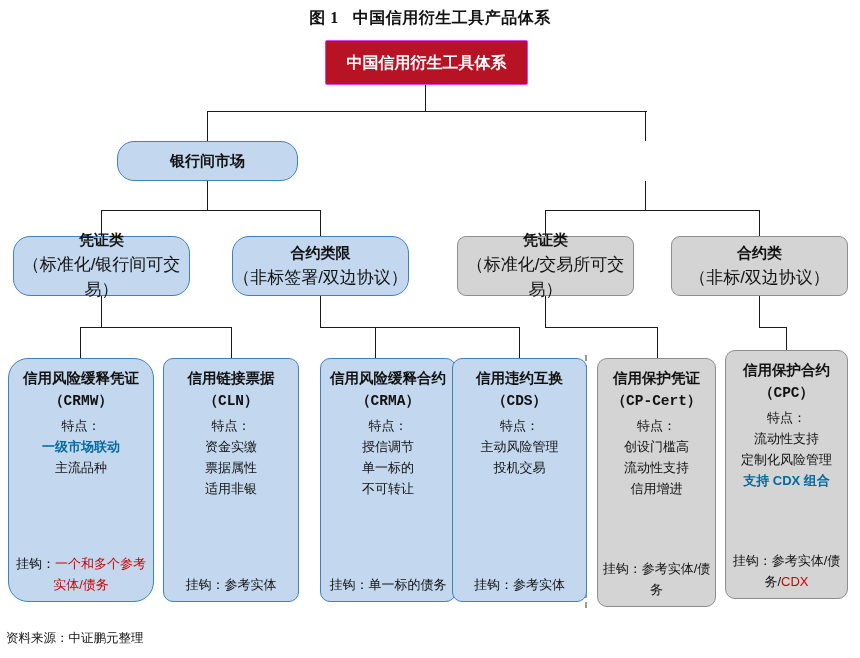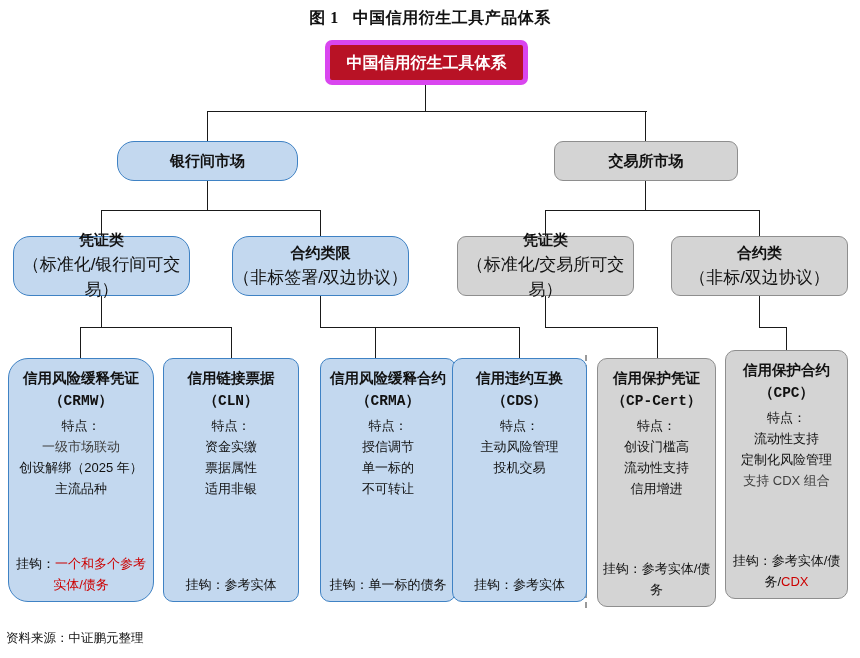--- a/index.html
+++ b/index.html
@@ -30,22 +30,22 @@
     box-sizing:border-box;
     display:flex;
     flex-direction:column;
     align-items:center;
     justify-content:center;
     text-align:center;
     line-height:1.45;
   }
   .node.root{
     background:#b81225;
-    border:5px solid #d946ef;
-    border-radius:7px;
+    border:1px solid #d946ef;
+    border-radius:2px;
     color:#ffffff;
     font-weight:bold;
     font-size:16px;
   }
   .node.blue{
     background:#c3d8ef;
     border:1.6px solid #3f82c4;
     border-radius:17px;
   }
   .node.gray{
@@ -68,21 +68,21 @@
     text-align:center;
     font-size:13px;
     line-height:1.62;
   }
   .leaf.blue{background:#c3d8ef;border:1.6px solid #3f82c4;}
   .leaf.gray{background:#d4d4d4;border:1.6px solid #8e8e8e;}
   .leaf .name{font-weight:bold;font-size:14.5px;}
   .leaf .abbr{font-weight:bold;font-size:14.5px;font-family:"Liberation Mono","DejaVu Sans Mono",monospace;}
   .leaf .feat-label{margin-top:1px;}
   .leaf .feat{white-space:nowrap;}
-  .leaf .feat.hl{color:#404040;font-weight:normal;}
+  .leaf .feat.hl{color:#0369a1;font-weight:bold;}
   .leaf .link{margin-top:auto;padding-top:4px;width:100%;}
   .leaf .link .red{color:#cc0000;font-weight:normal;text-align:center;}
 
   
   .ln{position:absolute;background:#1a1a1a;}
   .lnv{width:1.4px;}
   .lnh{height:1.4px;}
   .divider{
     position:absolute;
     width:0;
@@ -140,23 +140,20 @@
 
   <div class="divider" style="left:585px;top:355px;height:253px;"></div>
 
   <div class="node root" style="left:325px;top:40px;width:203px;height:45px;">
     <span>中国信用衍生工具体系</span>
   </div>
 
   <div class="node blue" style="left:117px;top:141px;width:181px;height:40px;">
     <span class="hd">银行间市场</span>
   </div>
-  <div class="node gray" style="left:554px;top:141px;width:184px;height:40px;">
-    <span class="hd">交易所市场</span>
-  </div>
 
   <div class="node blue" style="left:13px;top:236px;width:177px;height:60px;">
     <span class="hd">凭证类</span>
     <span class="sub">（标准化/银行间可交易）</span>
   </div>
   <div class="node blue" style="left:232px;top:236px;width:177px;height:60px;">
     <span class="hd">合约类限</span>
     <span class="sub">（非标签署/双边协议）</span>
   </div>
   <div class="node gray" style="left:457px;top:236px;width:177px;height:60px;">
@@ -167,21 +164,20 @@
     <span class="hd">合约类</span>
     <span class="sub">（非标/双边协议）</span>
   </div>
 
   <div id="leaf-layer">
       <div class="leaf blue" style="left: 8px; top: 358px; width: 146px; height: 244px; border-radius: 20px;">
         <div class="name">信用风险缓释凭证</div>
         <div class="abbr">（CRMW）</div>
         <div class="feat-label">特点：</div>
         <div class="feat hl">一级市场联动</div>
-        <div class="feat">创设解绑（2025 年）</div>
         <div class="feat">主流品种</div>
         <div class="link"><span>挂钩：</span><span class="red">一个和多个参考实体/债务</span></div>
       </div>
       <div class="leaf blue" style="left: 163px; top: 358px; width: 136px; height: 244px;">
         <div class="name">信用链接票据</div>
         <div class="abbr">（CLN）</div>
         <div class="feat-label">特点：</div>
         <div class="feat">资金实缴</div>
         <div class="feat">票据属性</div>
         <div class="feat">适用非银</div>

